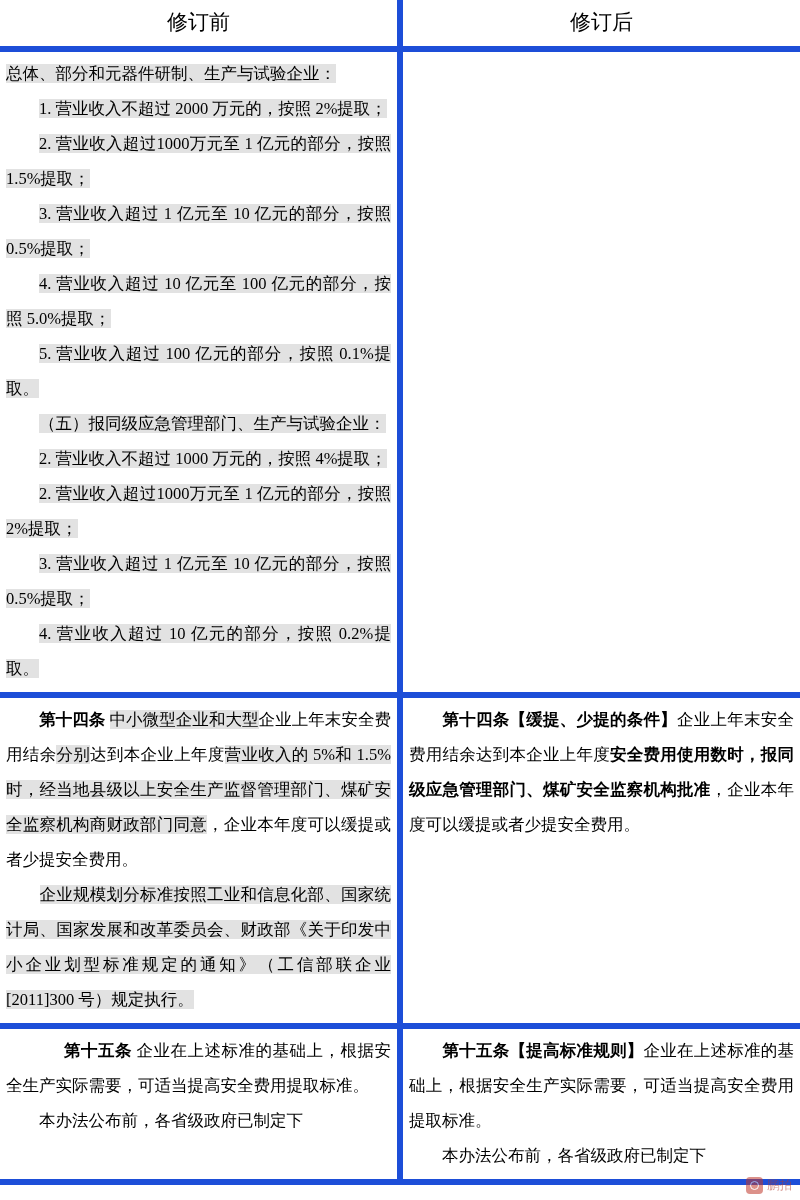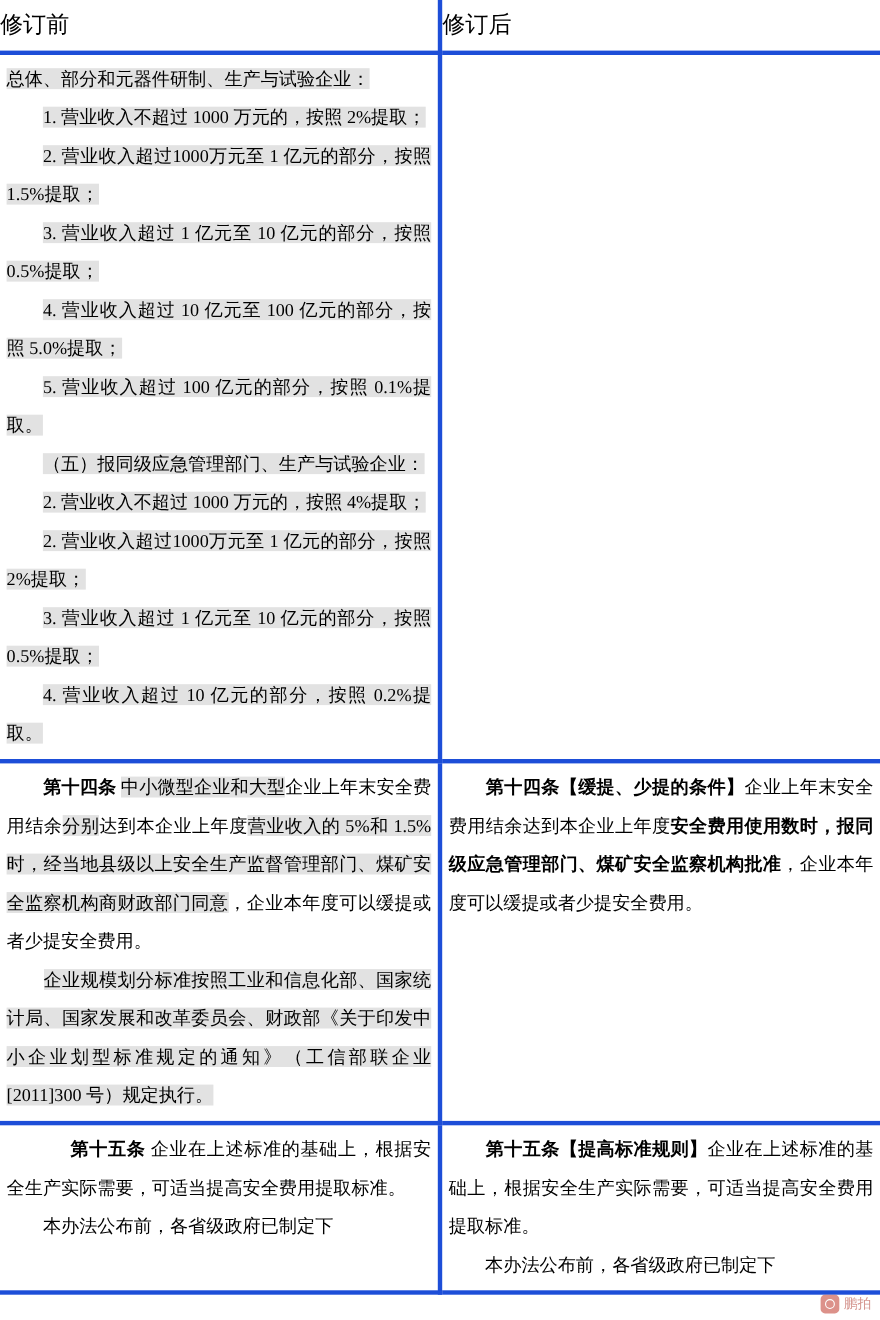--- a/index.html
+++ b/index.html
@@ -17,27 +17,27 @@
   }
   .doc-table {
     width: 800px;
     border-collapse: collapse;
     table-layout: fixed;
   }
   .doc-table col.left { width: 400px; }
   .doc-table col.right { width: 400px; }
 
   th, td {
-    border: 4px solid #1d4ed8;
+    border: 6px solid #1d4ed8;
     vertical-align: top;
     padding: 0;
   }
   thead th {
     border-top: none;
-    text-align: left;
+    text-align: center;
     font-weight: normal;
     font-size: 21px;
     height: 44px;
     line-height: 44px;
     padding: 0 0 2px 0;
   }
   thead th.left-head { border-left: none; }
   thead th.right-head { border-right: none; }
 
   td.cell {
@@ -110,21 +110,21 @@
     <tr>
       <th class="left-head">修订前</th>
       <th class="right-head">修订后</th>
     </tr>
   </thead>
   <tbody>
     <tr>
       <td class="cell left-cell">
         <div id="provisions-before">
             <p class="para"><span class="hlrun">总体、部分和元器件研制、生产与试验企业：</span></p>
-            <p class="para indent"><span class="hlrun">1. 营业收入不超过 1000 万元的，按照 2%提取；</span></p>
+            <p class="para indent"><span class="hlrun">1. 营业收入不超过 2000 万元的，按照 2%提取；</span></p>
             <p class="para indent"><span class="hlrun">2. 营业收入超过1000万元至 1 亿元的部分，按照 1.5%提取；</span></p>
             <p class="para indent"><span class="hlrun">3. 营业收入超过 1 亿元至 10 亿元的部分，按照 0.5%提取；</span></p>
             <p class="para indent"><span class="hlrun">4. 营业收入超过 10 亿元至 100 亿元的部分，按照 5.0%提取；</span></p>
             <p class="para indent"><span class="hlrun">5. 营业收入超过 100 亿元的部分，按照 0.1%提取。</span></p>
             <p class="para indent"><span class="hlrun">（五）报同级应急管理部门、生产与试验企业：</span></p>
             <p class="para indent"><span class="hlrun">2. 营业收入不超过 1000 万元的，按照 4%提取；</span></p>
             <p class="para indent"><span class="hlrun">2. 营业收入超过1000万元至 1 亿元的部分，按照 2%提取；</span></p>
             <p class="para indent"><span class="hlrun">3. 营业收入超过 1 亿元至 10 亿元的部分，按照 0.5%提取；</span></p>
             <p class="para indent"><span class="hlrun">4. 营业收入超过 10 亿元的部分，按照 0.2%提取。</span></p>
           </div>

